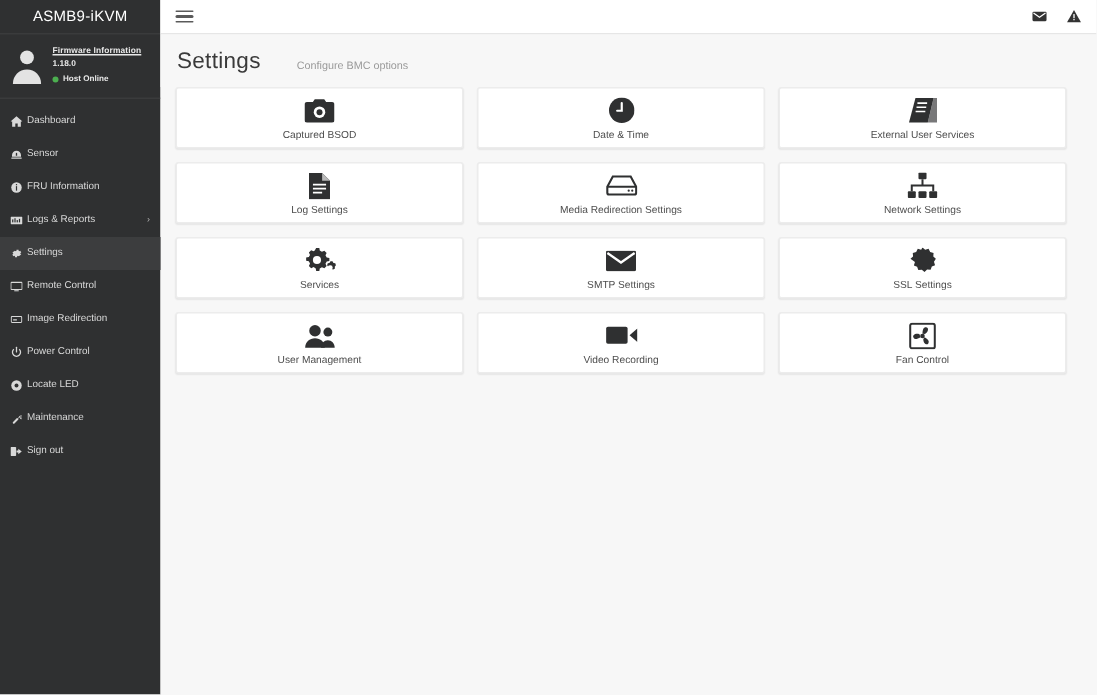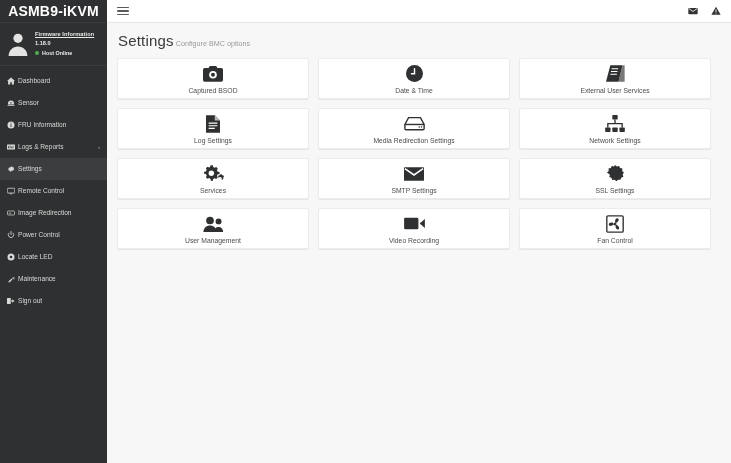--- a/index.html
+++ b/index.html
@@ -16,24 +16,23 @@
     width: 107px; height: 463px;
     background: #2f3031;
     color: #d8d8d8;
     display: flex; flex-direction: column;
     flex: 0 0 107px;
   }
   .brand {
     height: 23px;
     display: flex; align-items: center; justify-content: center;
     color: #ffffff;
-    font-size: 14px;
+    font-size: 10px;
     letter-spacing: .2px;
     border-bottom: 1px solid #3a3b3c;
-    font-weight: bold;
   }
   .profile {
     display: flex; align-items: flex-start;
     padding: 6px 5px 8px 5px;
     border-bottom: 1px solid #3a3b3c;
   }
   .avatar {
     width: 26px; height: 26px; flex: 0 0 26px;
     margin-right: 4px; margin-top: 1px;
   }
@@ -96,21 +95,21 @@
   .top-ico { margin-left: 13px; color: #333; display: flex; align-items: center; cursor: pointer; }
   .top-ico svg { display: block; }
 
   .page-head {
     height: 35px;
     display: flex; align-items: center;
     padding-left: 11px;
     background: #f7f7f7;
   }
   .page-title { font-size: 15px; color: #3a3a3a; font-weight: normal; letter-spacing: .2px; }
-  .page-sub { font-size: 7.2px; color: #9a9a9a; margin-left: 2px; margin-top: 5px; }
+  .page-sub { font-size: 7.2px; color: #9a9a9a; margin-left: 24px; margin-top: 5px; }
 
   .content { padding: 0 10px; }
   .grid { display: flex; flex-wrap: wrap; gap: 9px 9px; }
   .card {
     width: 192px; height: 41px;
     background: #ffffff;
     border: 1px solid #ececec;
     border-radius: 2px;
     box-shadow: 0 1px 1px rgba(0,0,0,.07);
     display: flex; flex-direction: column;

